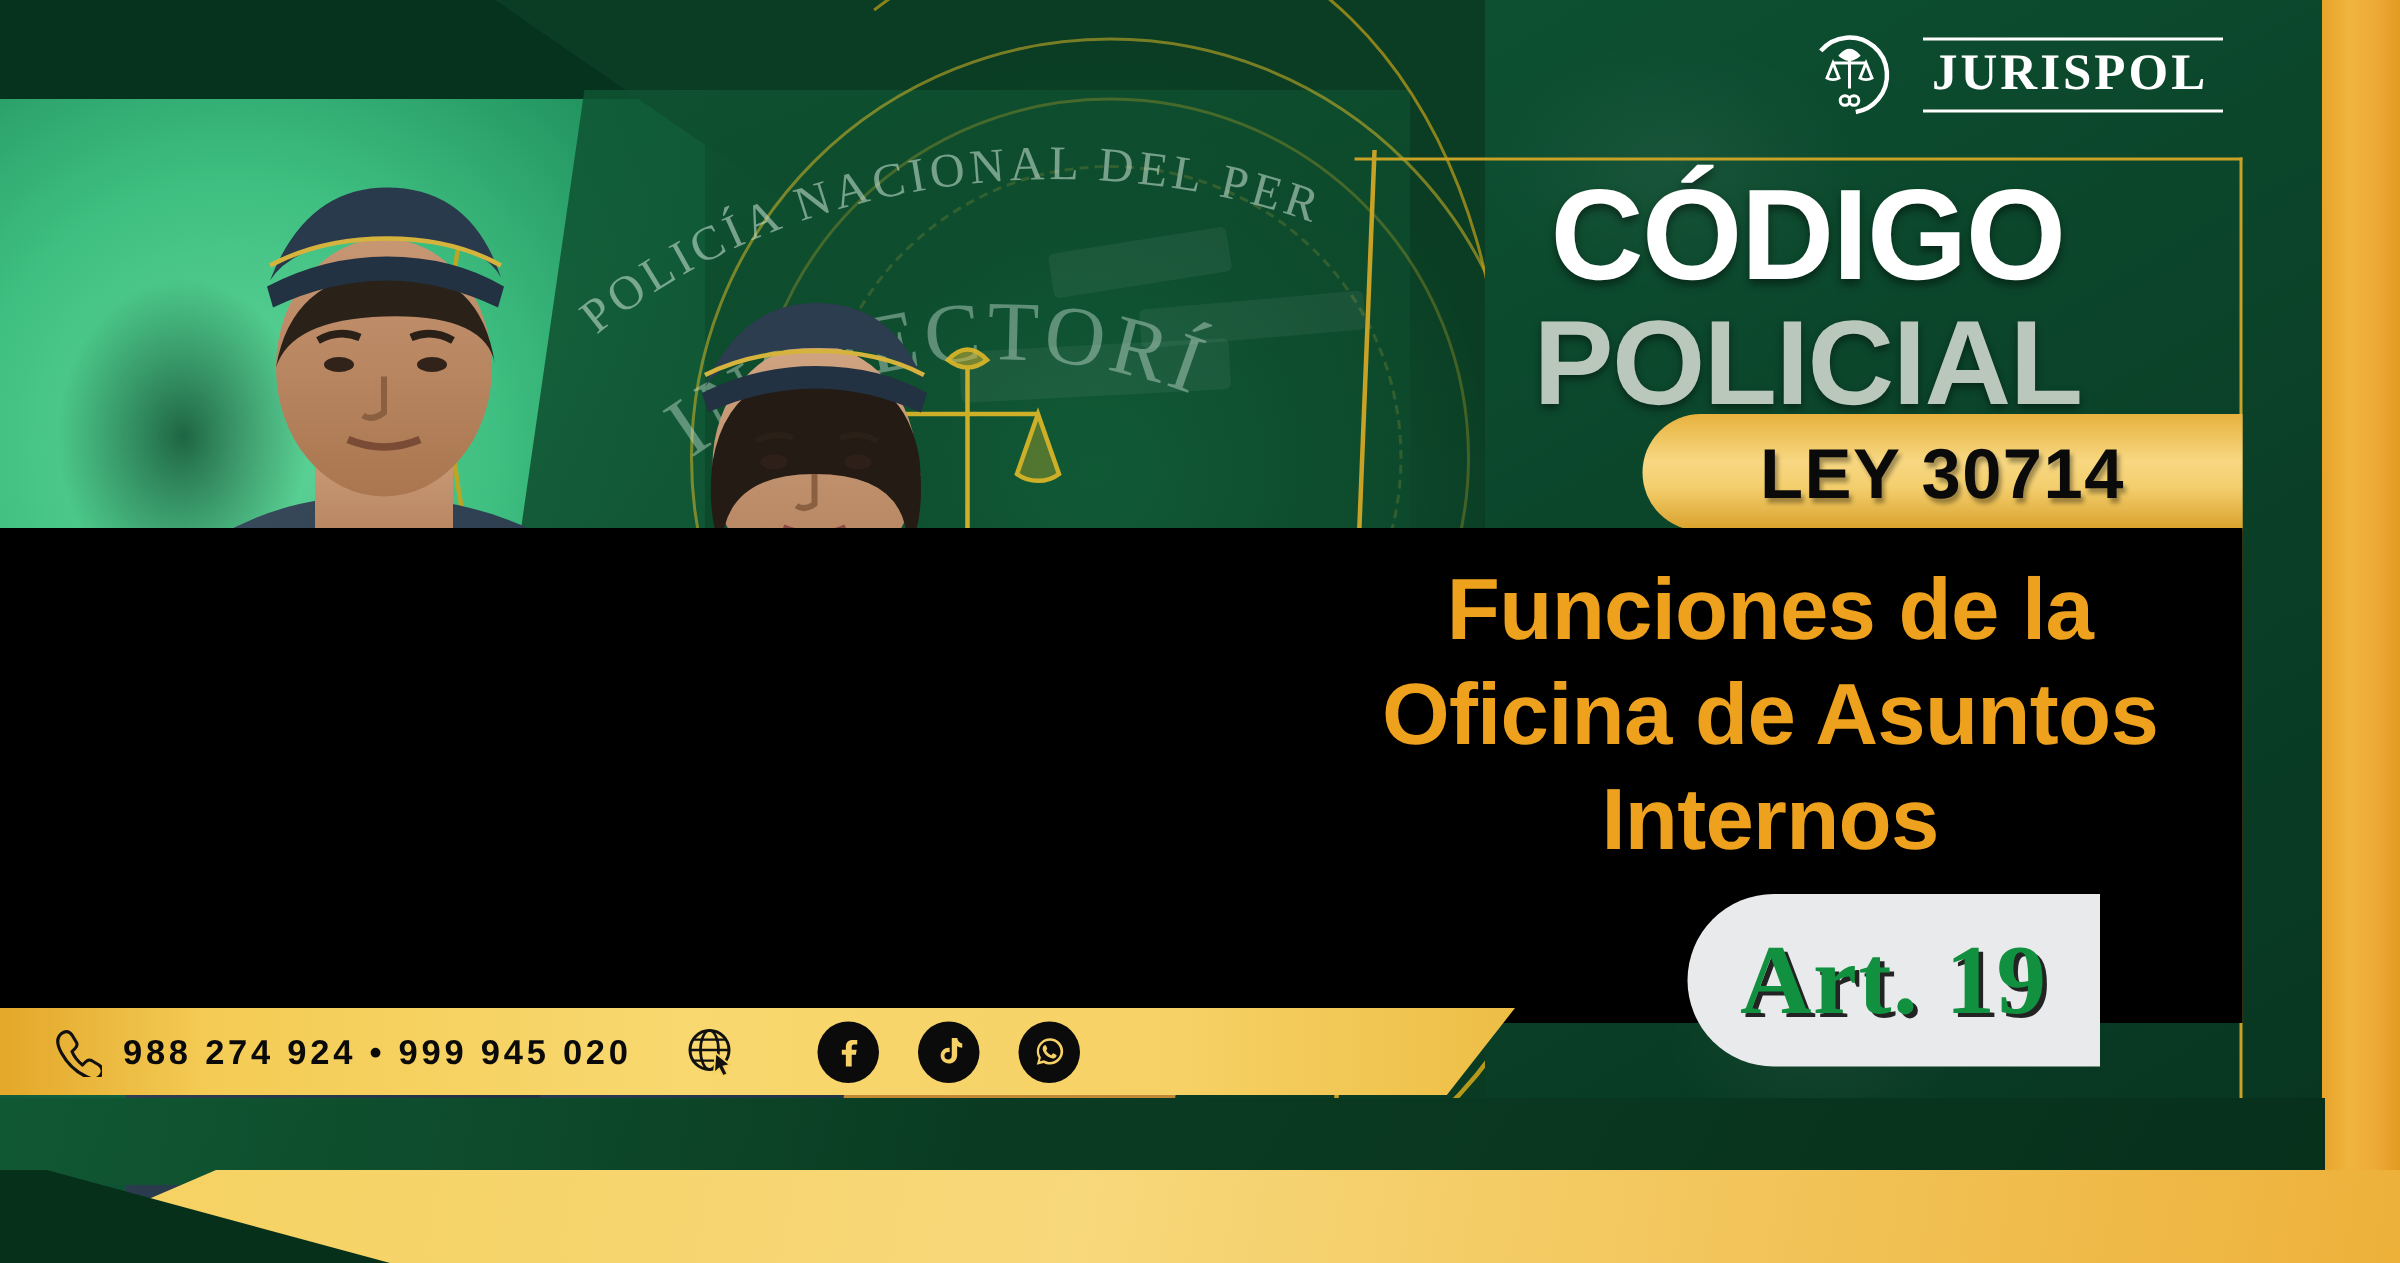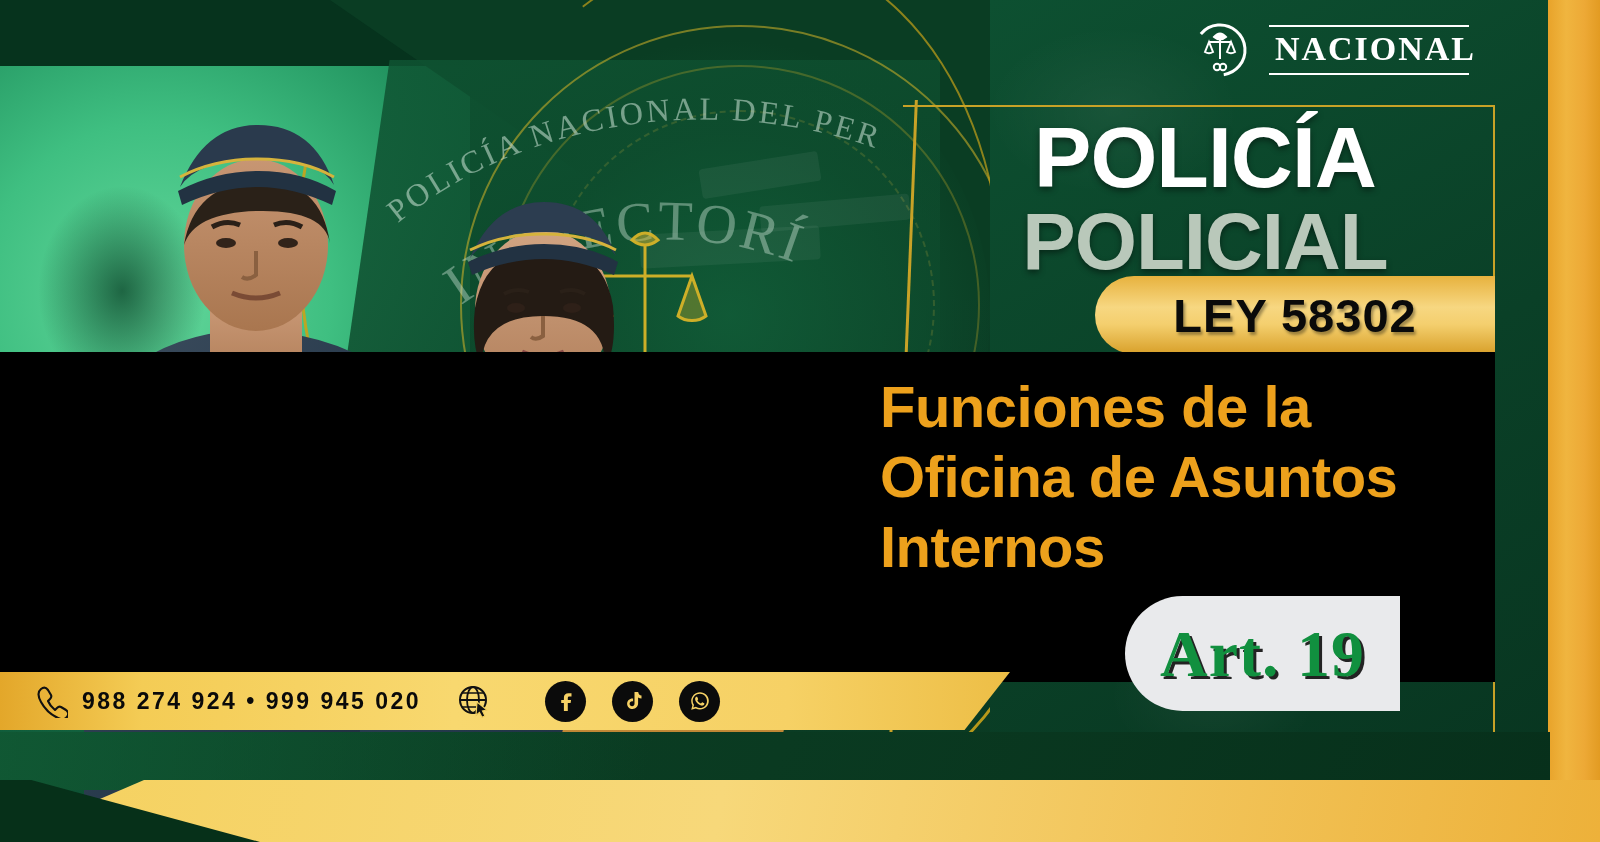--- a/index.html
+++ b/index.html
@@ -151,21 +151,21 @@
 
   
   .black-band{
     left:0;top:352px;width:1495px;height:330px;background:#000;
   }
   .black-band2{
     left:880px;top:352px;width:615px;height:330px;background:#000;
   }
 
   .title-main{
-    position:absolute;left:880px;top:372px;width:600px;text-align:left;
+    position:absolute;left:880px;top:372px;width:600px;text-align:center;
     color:#eda11c;font-weight:700;font-size:58px;line-height:1.21;
     letter-spacing:-.5px;
   }
 
   
   .art-badge{
     position:absolute;left:1125px;top:596px;width:275px;height:115px;
     background:#e9eaec;border-radius:70px 0 0 70px;
     display:flex;align-items:center;justify-content:center;
   }
@@ -383,29 +383,29 @@
         <line x1="20" y1="23" x2="42" y2="23"></line>
         <path d="M20 23 L16 33 A6 4 0 0 0 24 33 Z"></path>
         <path d="M42 23 L38 33 A6 4 0 0 0 46 33 Z"></path>
         <path d="M25 18 q6 -7 12 0 q-6 5 -12 0 z" fill="#fff"></path>
         <circle cx="28" cy="48" r="3.2"></circle>
           <circle cx="34" cy="48" r="3.2"></circle>
       </g>
     </svg>
     <div class="logo-text-box">
       <div class="logo-rule"></div>
-      <div class="logo-word">NACIONAL</div>
+      <div class="logo-word">JURISPOL</div>
       <div class="logo-rule"></div>
     </div>
   </div>
 
-  <div class="h-codigo">POLICÍA</div>
+  <div class="h-codigo">CÓDIGO</div>
   <div class="h-policial">POLICIAL</div>
   <div class="ley-pill">
-    <span>LEY 58302</span>
+    <span>LEY 30714</span>
   </div>
 
   <div class="layer black-band2"></div>
 
   <div class="title-main">Funciones de la Oficina de Asuntos Internos</div>
 
   <div class="art-badge">
     <span>Art. 19</span>
   </div>
 

